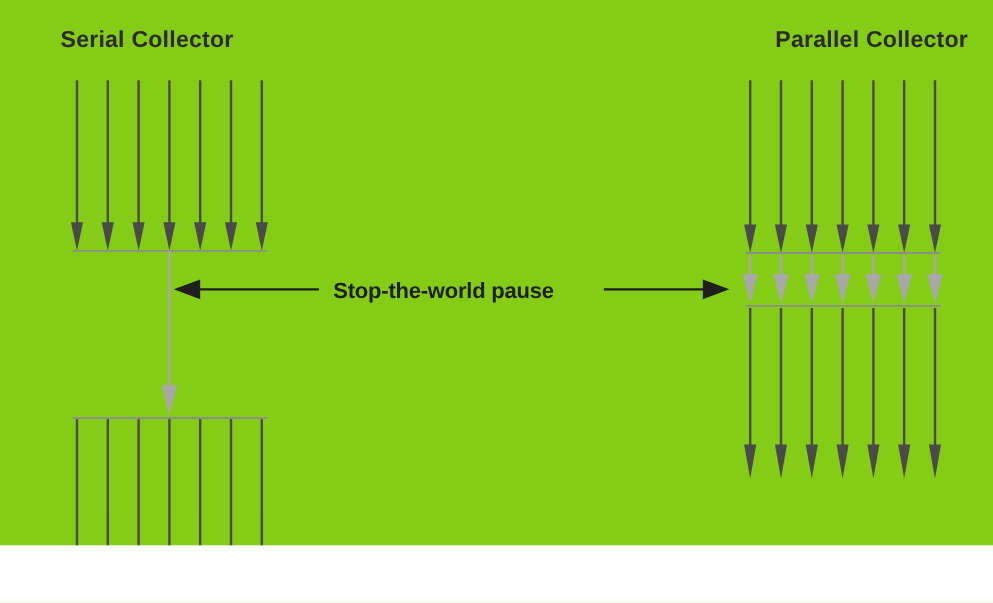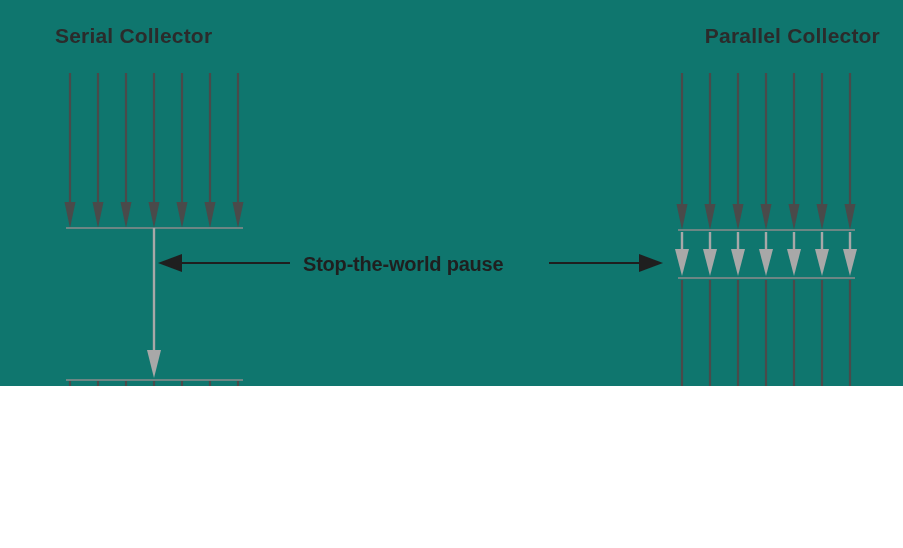--- a/index.html
+++ b/index.html
@@ -6,22 +6,22 @@
     margin: 0;
     padding: 0;
     background: #ffffff;
   }
   body {
     font-family: "Liberation Sans", sans-serif;
   }
   #diagram-root {
     position: relative;
     width: 903px;
-    height: 386px;
-    background: #0f766e;
+    height: 496px;
+    background: #84cc16;
     overflow: hidden;
   }
   #diagram-svg {
     position: absolute;
     left: 0;
     top: 0;
     width: 903px;
     height: 548px;
   }
   .panel-title {

